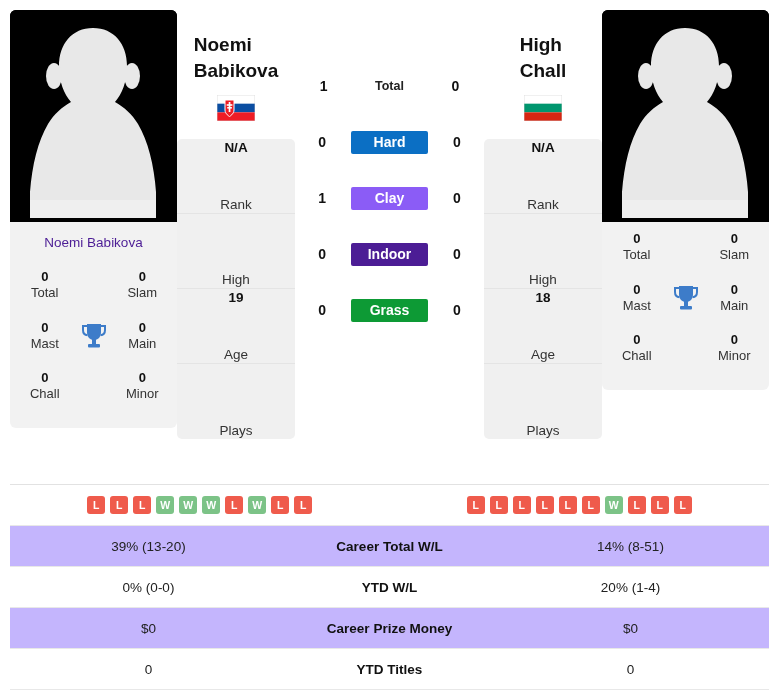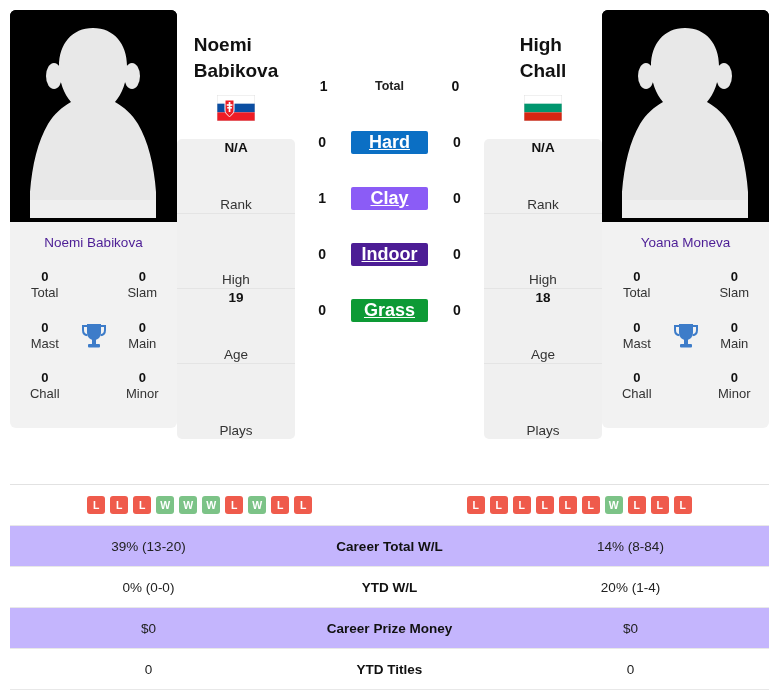--- a/index.html
+++ b/index.html
@@ -116,25 +116,24 @@
     font-weight: bold;
     color: #111;
   }
   .surface-pill {
     width: 92px;
     height: 23px;
     border-radius: 2px;
     display: flex;
     align-items: center;
     justify-content: center;
-    font-size: 18px;
+    font-size: 14px;
     font-weight: bold;
     color: #ffffff;
     margin: 0 16px;
-    text-decoration: underline;
   }
   .total-label {
     width: 92px;
     text-align: center;
     font-size: 12.5px;
     font-weight: bold;
     color: #222;
     margin: 0 8px;
   }
 
@@ -322,21 +321,20 @@
         <div class="photo">
           <svg viewBox="0 0 167 212" preserveAspectRatio="none" aria-hidden="true">
             <rect x="0" y="0" width="167" height="212" fill="#000000"></rect>
             <rect x="8" y="4" width="151" height="204" rx="6" fill="#000000"></rect>
             <path d="M83 18 C62 18 49 34 49 56 C49 72 54 84 61 92 C52 97 44 104 38 114 C28 131 22 155 20 182 L20 208 L146 208 L146 182 C144 155 138 131 128 114 C122 104 114 97 105 92 C112 84 117 72 117 56 C117 34 104 18 83 18 Z" fill="#e8e8e8"></path>
             <ellipse cx="44" cy="66" rx="8" ry="13" fill="#e8e8e8"></ellipse>
             <ellipse cx="122" cy="66" rx="8" ry="13" fill="#e8e8e8"></ellipse>
             <rect x="20" y="190" width="126" height="18" fill="#efefef"></rect>
           </svg>
         </div>
-        <div class="photo-name">Yoana Moneva</div>
         <div class="titles-grid">
           <div class="tcell">
             <div class="num">0</div>
             <div class="lbl">Total</div>
           </div>
           <div class="trophy" style="grid-row: span 3;">
             <svg width="26" height="28" viewBox="0 0 26 28" aria-hidden="true">
               <path d="M6 2 H20 V10 C20 15 17 18 13 18 C9 18 6 15 6 10 Z" fill="#3d7cc9"></path>
               <path d="M6 4 H2 V8 C2 11 4 13 6.5 13.2" fill="none" stroke="#3d7cc9" stroke-width="2"></path>
               <path d="M20 4 H24 V8 C24 11 22 13 19.5 13.2" fill="none" stroke="#3d7cc9" stroke-width="2"></path>
@@ -401,21 +399,21 @@
             <div class="fbadge" style="background: rgb(239, 91, 76);">L</div>
             <div class="fbadge" style="background: rgb(239, 91, 76);">L</div>
             <div class="fbadge" style="background: rgb(239, 91, 76);">L</div>
           </div>
       </div>
     </div>
 
     <div class="srow alt">
       <div class="scell">39% (13-20)</div>
       <div class="scenter">Career Total W/L</div>
-      <div class="scell">14% (8-84)</div>
+      <div class="scell">14% (8-51)</div>
     </div>
 
     <div class="srow">
       <div class="scell">0% (0-0)</div>
       <div class="scenter">YTD W/L</div>
       <div class="scell">20% (1-4)</div>
     </div>
 
     <div class="srow alt">
       <div class="scell">$0</div>

